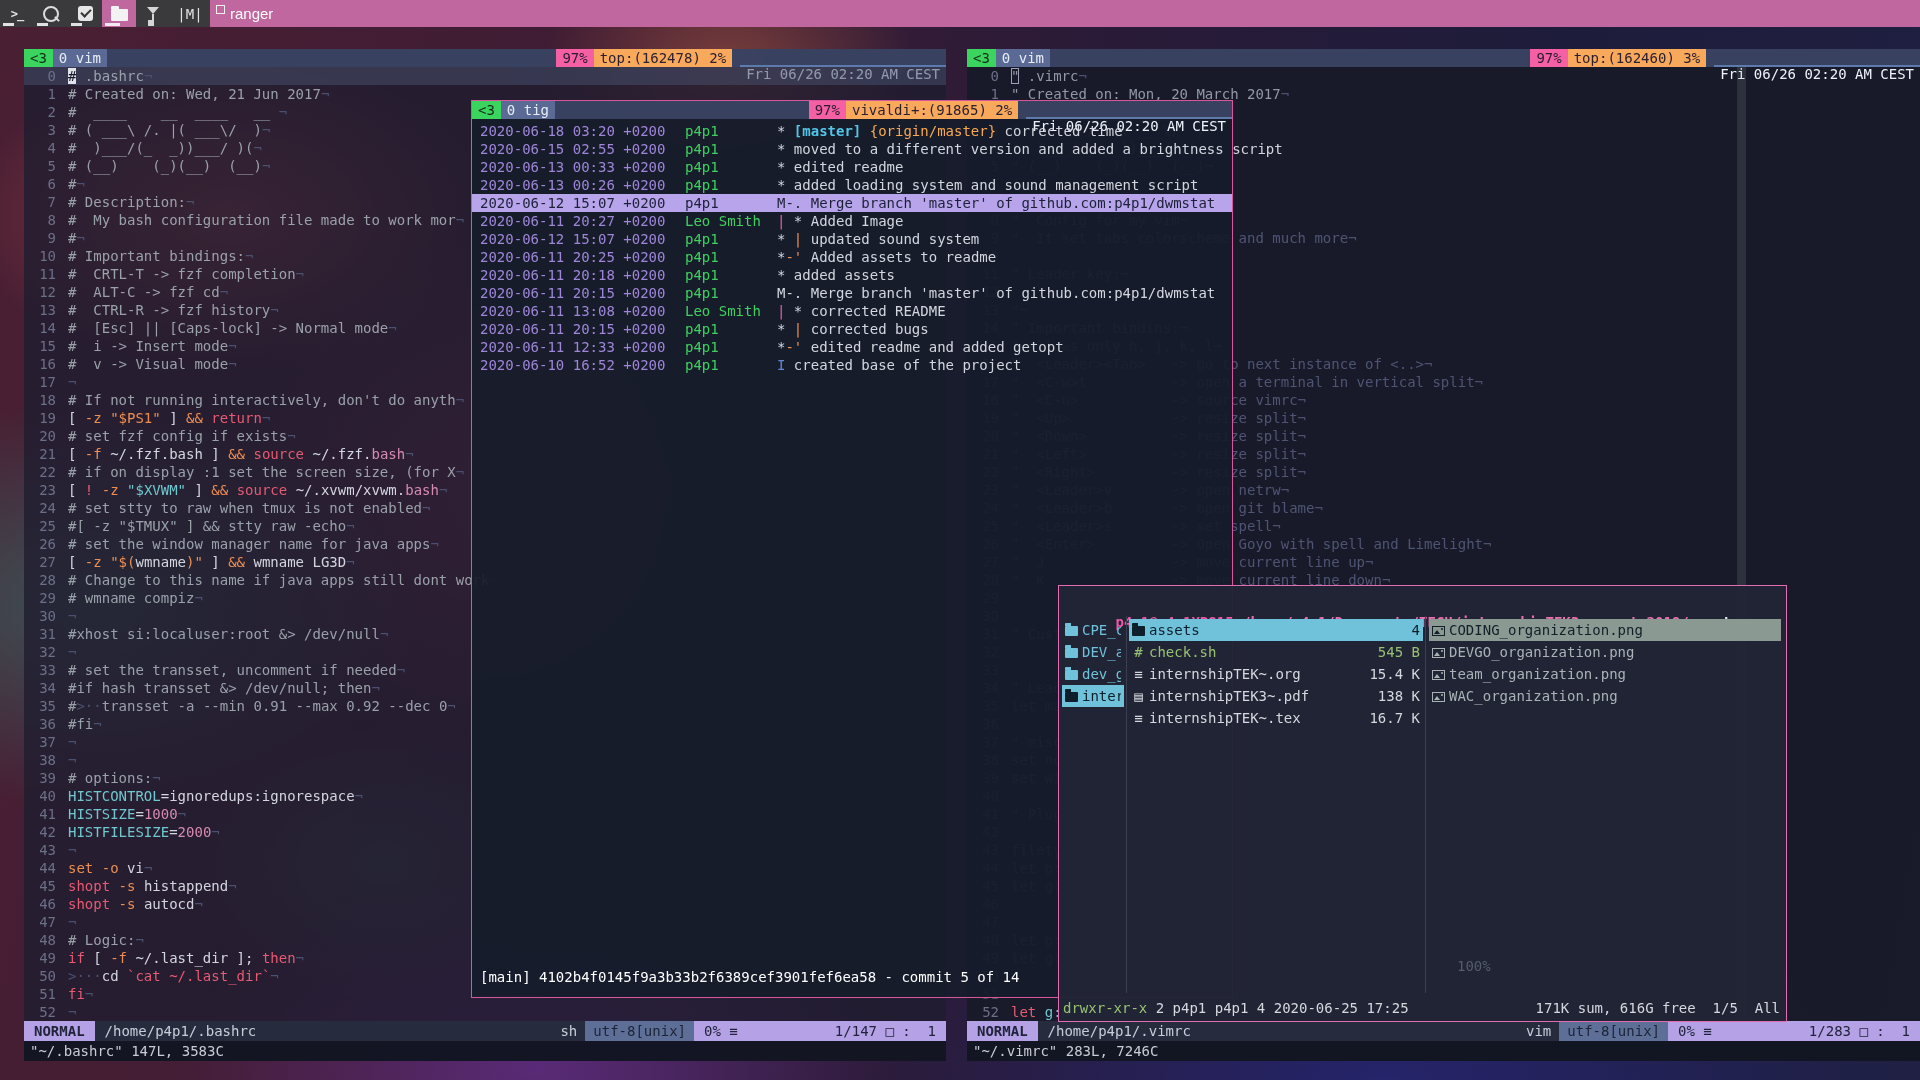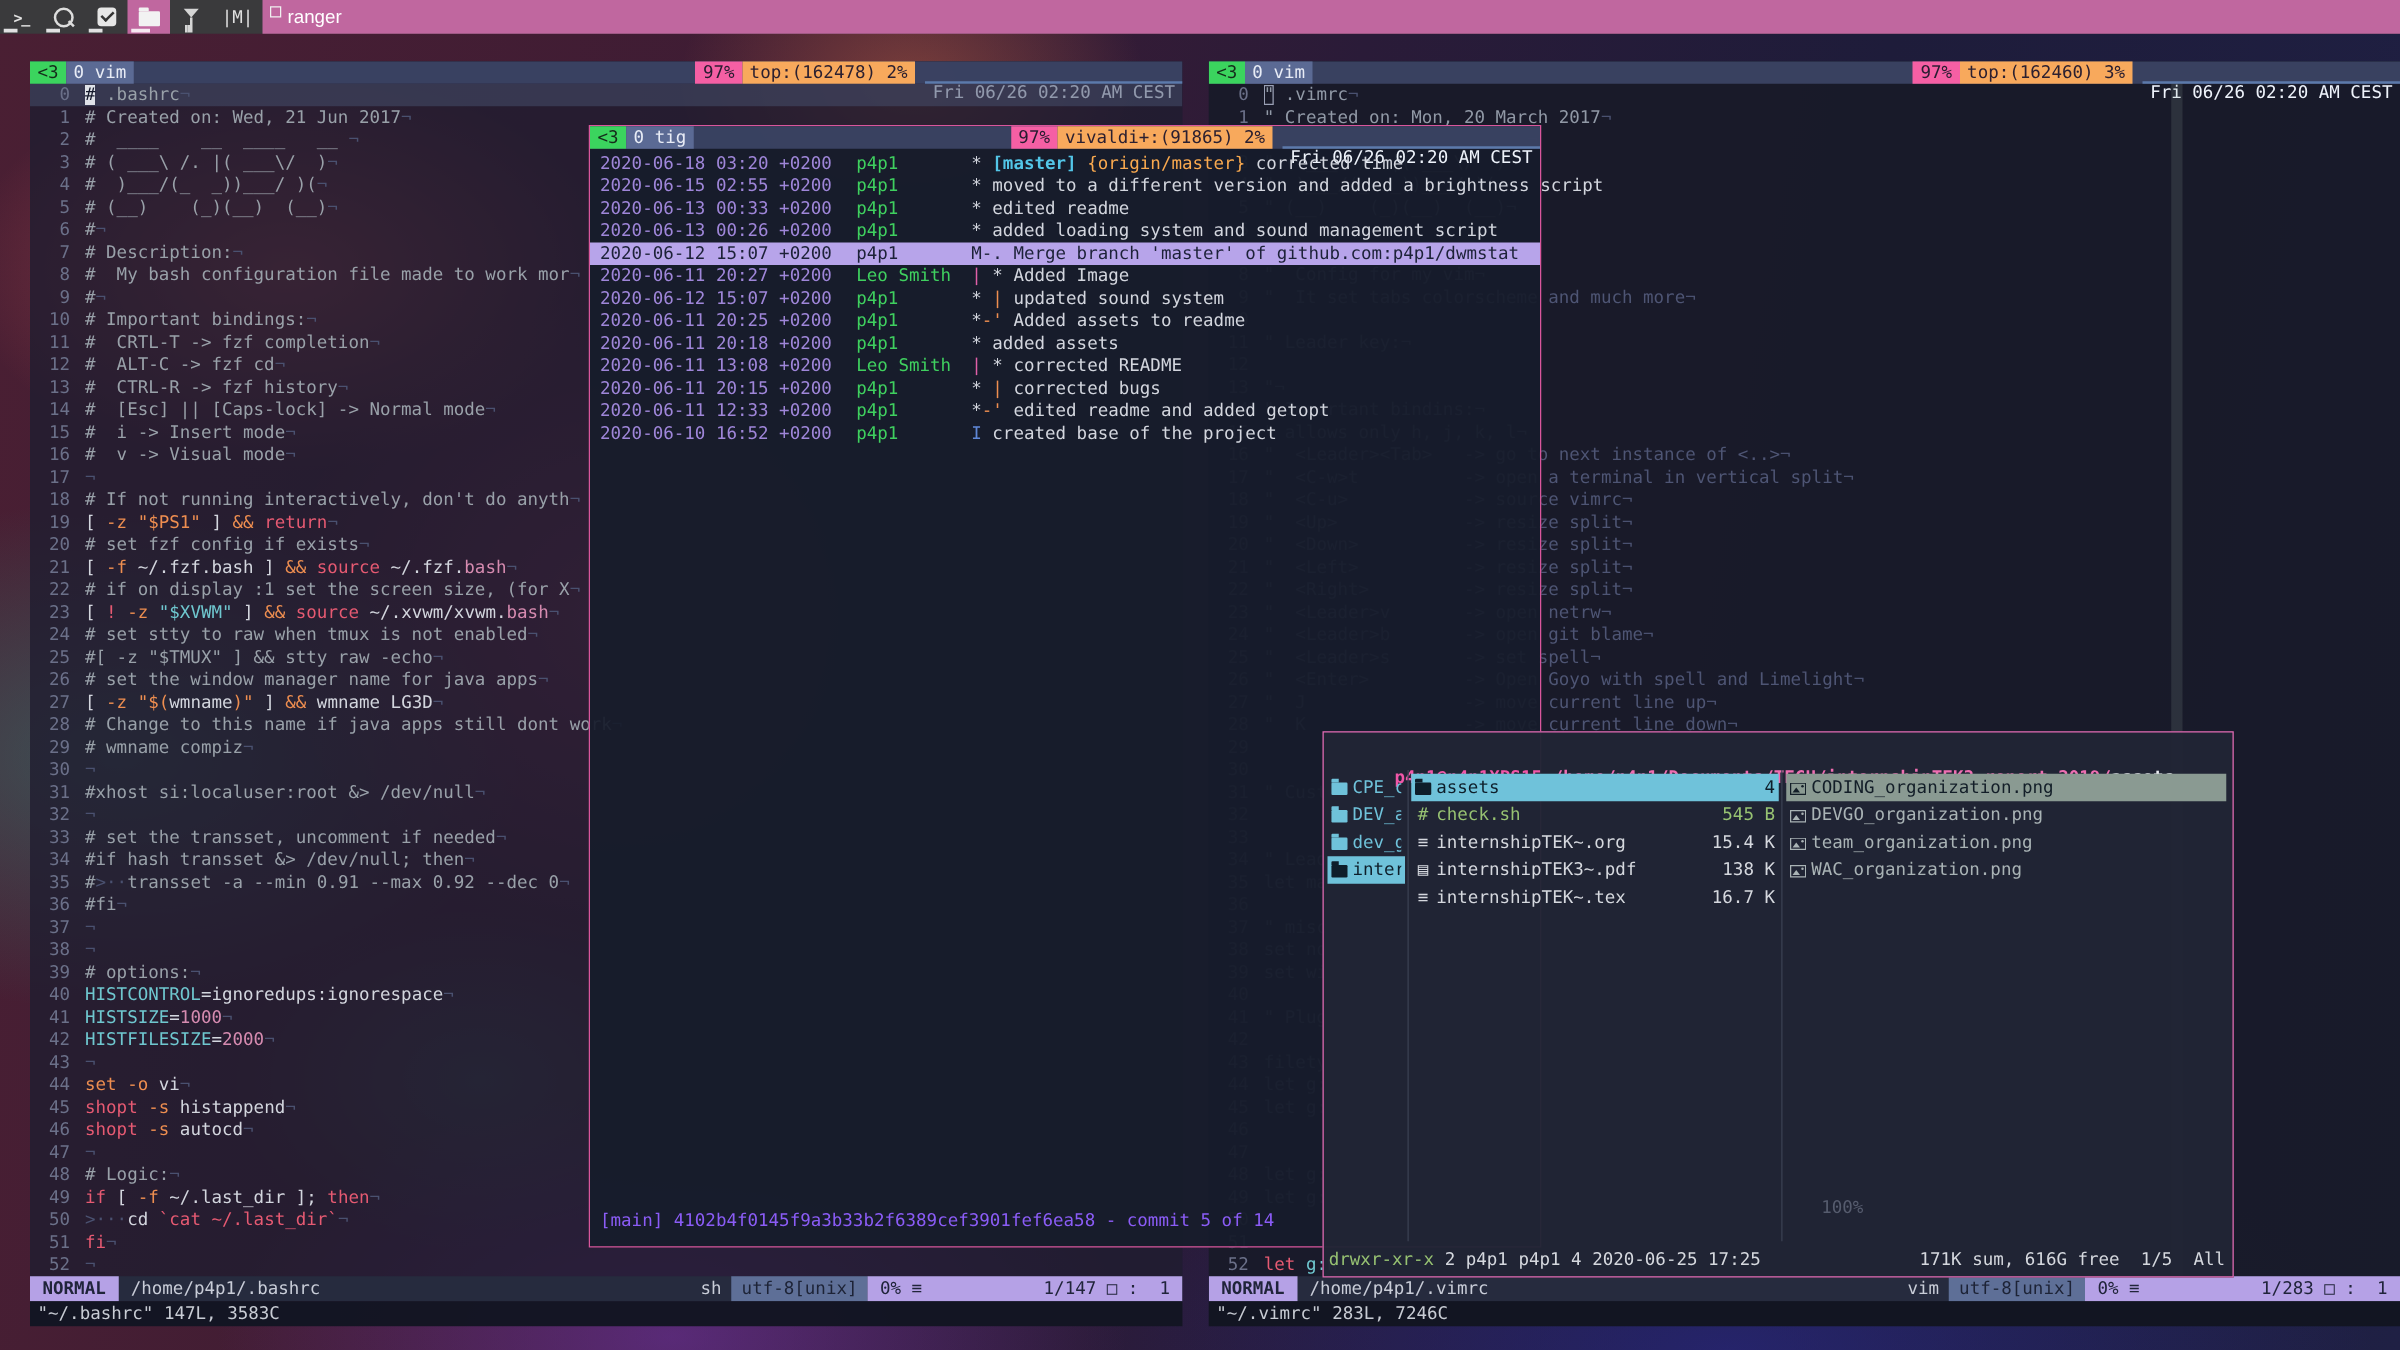--- a/index.html
+++ b/index.html
@@ -77,21 +77,21 @@
     color:#c8ccd4;padding-left:6px;white-space:pre;}
   
   .tigwin{position:absolute;left:471px;top:100px;width:762px;height:898px;z-index:2;
     background:rgba(23,28,43,.93);border:1px solid #d9569c;box-sizing:border-box;}
   .tigrows{position:absolute;left:0;top:21px;right:0;}
   .trow{height:18px;line-height:18px;white-space:pre;padding-left:8px;}
   .trow .dt{display:inline-block;width:205px;color:#9f86d9;}
   .trow .au{display:inline-block;width:92px;color:#3fd05f;}
   .trow.sel{background:#b7a4ea;}
   .trow.sel span{color:#1c2138 !important;font-weight:normal !important;}
-  .tigstatus{position:absolute;left:8px;bottom:12px;color:#8b5cf6;white-space:pre;}
+  .tigstatus{position:absolute;left:8px;bottom:12px;color:#ffffff;white-space:pre;}
   
   .rangerwin{position:absolute;left:1058px;top:585px;width:729px;height:437px;z-index:3;
     background:rgba(33,37,53,.97);border:1px solid #e36bb4;box-sizing:border-box;font-size:14px;}
   .rpath{height:24px;line-height:24px;padding-left:6px;white-space:pre;}
   .rpath .ruser{color:#f057a8;font-weight:bold;}
   .rpath .rdir{color:#ef6eb2;font-weight:bold;}
   .rpath .rbase{color:#eceef4;font-weight:bold;}
   .rsep{position:absolute;top:30px;bottom:28px;width:1px;background:#3a4052;}
   .rcol{position:absolute;top:33px;}
   .ritem{height:22px;line-height:22px;white-space:pre;display:flex;align-items:center;padding:0 3px;box-sizing:border-box;}
@@ -317,20 +317,21 @@
     <div class="tigrows" id="tigrows">
         <div class="trow"><span class="dt">2020-06-18 03:20 +0200</span><span class="au">p4p1</span><span class="gr"><span class="s-w">* </span></span><span class="msg"><span class="s-cy">[master] </span><span class="s-or">{origin/master} </span><span class="s-w">corrected time</span></span></div>
         <div class="trow"><span class="dt">2020-06-15 02:55 +0200</span><span class="au">p4p1</span><span class="gr"><span class="s-w">* </span></span><span class="msg"><span class="s-w">moved to a different version and added a brightness script</span></span></div>
         <div class="trow"><span class="dt">2020-06-13 00:33 +0200</span><span class="au">p4p1</span><span class="gr"><span class="s-w">* </span></span><span class="msg"><span class="s-w">edited readme</span></span></div>
         <div class="trow"><span class="dt">2020-06-13 00:26 +0200</span><span class="au">p4p1</span><span class="gr"><span class="s-w">* </span></span><span class="msg"><span class="s-w">added loading system and sound management script</span></span></div>
         <div class="trow sel"><span class="dt">2020-06-12 15:07 +0200</span><span class="au">p4p1</span><span class="gr"><span class="s-w">M-. </span></span><span class="msg"><span class="s-w">Merge branch 'master' of github.com:p4p1/dwmstat</span></span></div>
         <div class="trow"><span class="dt">2020-06-11 20:27 +0200</span><span class="au">Leo Smith</span><span class="gr"><span class="s-mg">| </span><span class="s-w">* </span></span><span class="msg"><span class="s-w">Added Image</span></span></div>
         <div class="trow"><span class="dt">2020-06-12 15:07 +0200</span><span class="au">p4p1</span><span class="gr"><span class="s-w">* </span><span class="s-orn">| </span></span><span class="msg"><span class="s-w">updated sound system</span></span></div>
         <div class="trow"><span class="dt">2020-06-11 20:25 +0200</span><span class="au">p4p1</span><span class="gr"><span class="s-w">*</span><span class="s-orn">-' </span></span><span class="msg"><span class="s-w">Added assets to readme</span></span></div>
         <div class="trow"><span class="dt">2020-06-11 20:18 +0200</span><span class="au">p4p1</span><span class="gr"><span class="s-w">* </span></span><span class="msg"><span class="s-w">added assets</span></span></div>
+        <div class="trow"><span class="dt">2020-06-11 20:15 +0200</span><span class="au">p4p1</span><span class="gr"><span class="s-w">M-. </span></span><span class="msg"><span class="s-w">Merge branch 'master' of github.com:p4p1/dwmstat</span></span></div>
         <div class="trow"><span class="dt">2020-06-11 13:08 +0200</span><span class="au">Leo Smith</span><span class="gr"><span class="s-mg">| </span><span class="s-w">* </span></span><span class="msg"><span class="s-w">corrected README</span></span></div>
         <div class="trow"><span class="dt">2020-06-11 20:15 +0200</span><span class="au">p4p1</span><span class="gr"><span class="s-w">* </span><span class="s-orn">| </span></span><span class="msg"><span class="s-w">corrected bugs</span></span></div>
         <div class="trow"><span class="dt">2020-06-11 12:33 +0200</span><span class="au">p4p1</span><span class="gr"><span class="s-w">*</span><span class="s-orn">-' </span></span><span class="msg"><span class="s-w">edited readme and added getopt</span></span></div>
         <div class="trow"><span class="dt">2020-06-10 16:52 +0200</span><span class="au">p4p1</span><span class="gr"><span class="s-bl">I </span></span><span class="msg"><span class="s-w">created base of the project</span></span></div>
       </div>
     <div class="tigstatus">[main] 4102b4f0145f9a3b33b2f6389cef3901fef6ea58 - commit 5 of 14</div>
   </div>
 
   <div class="rangerwin">
     <div class="rpath">

